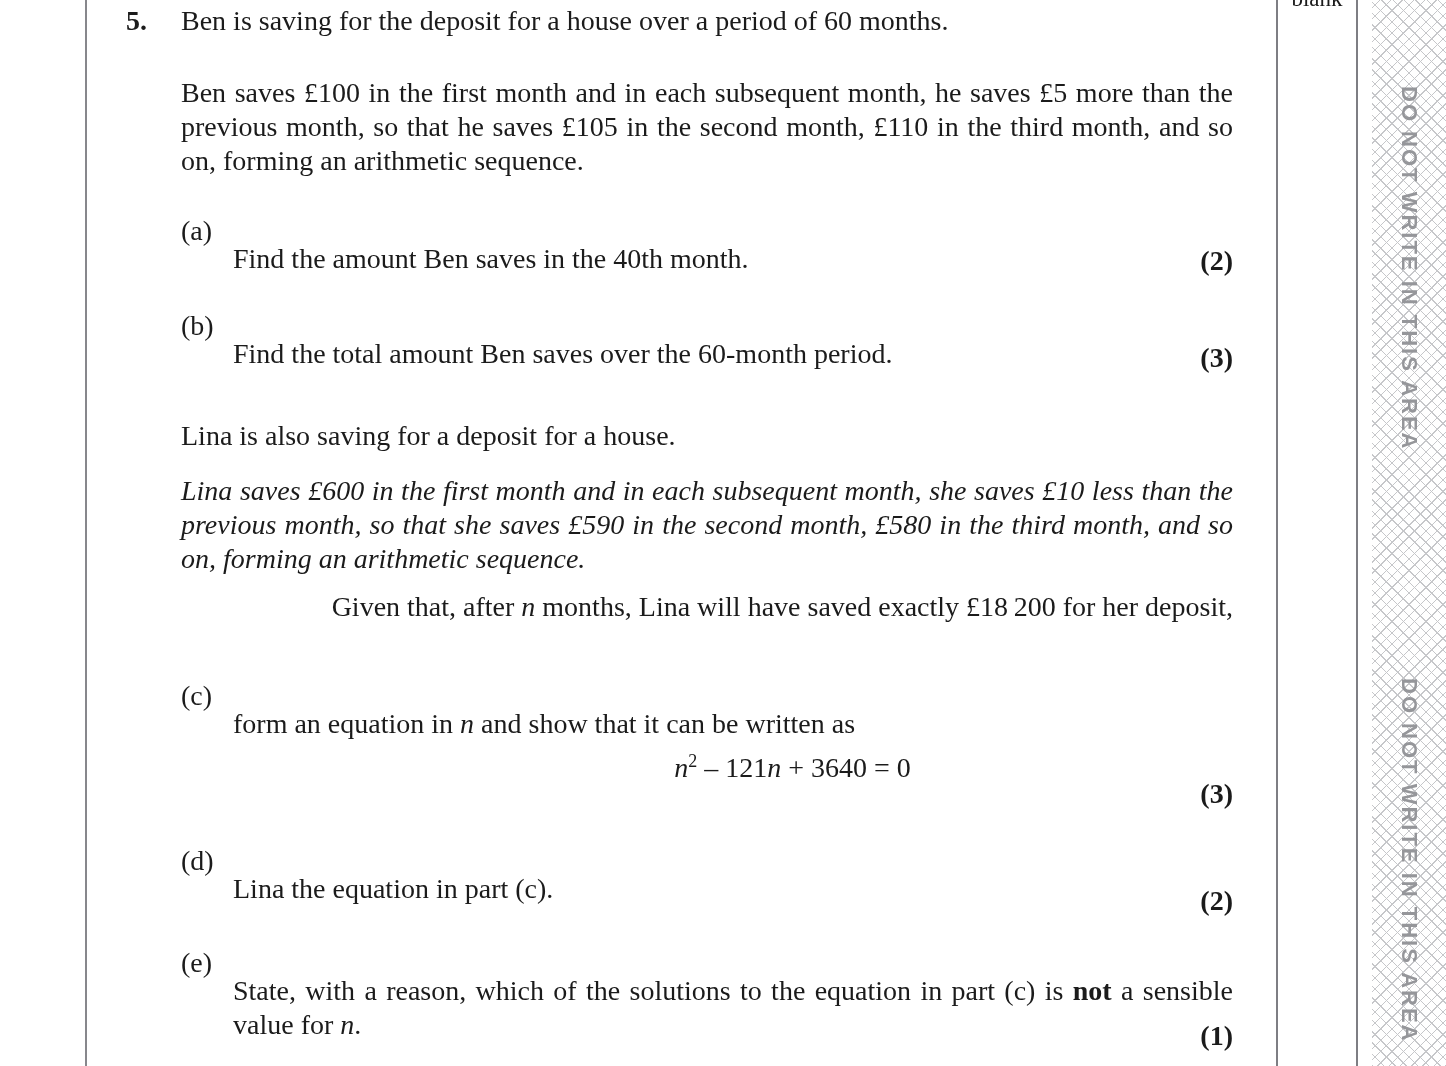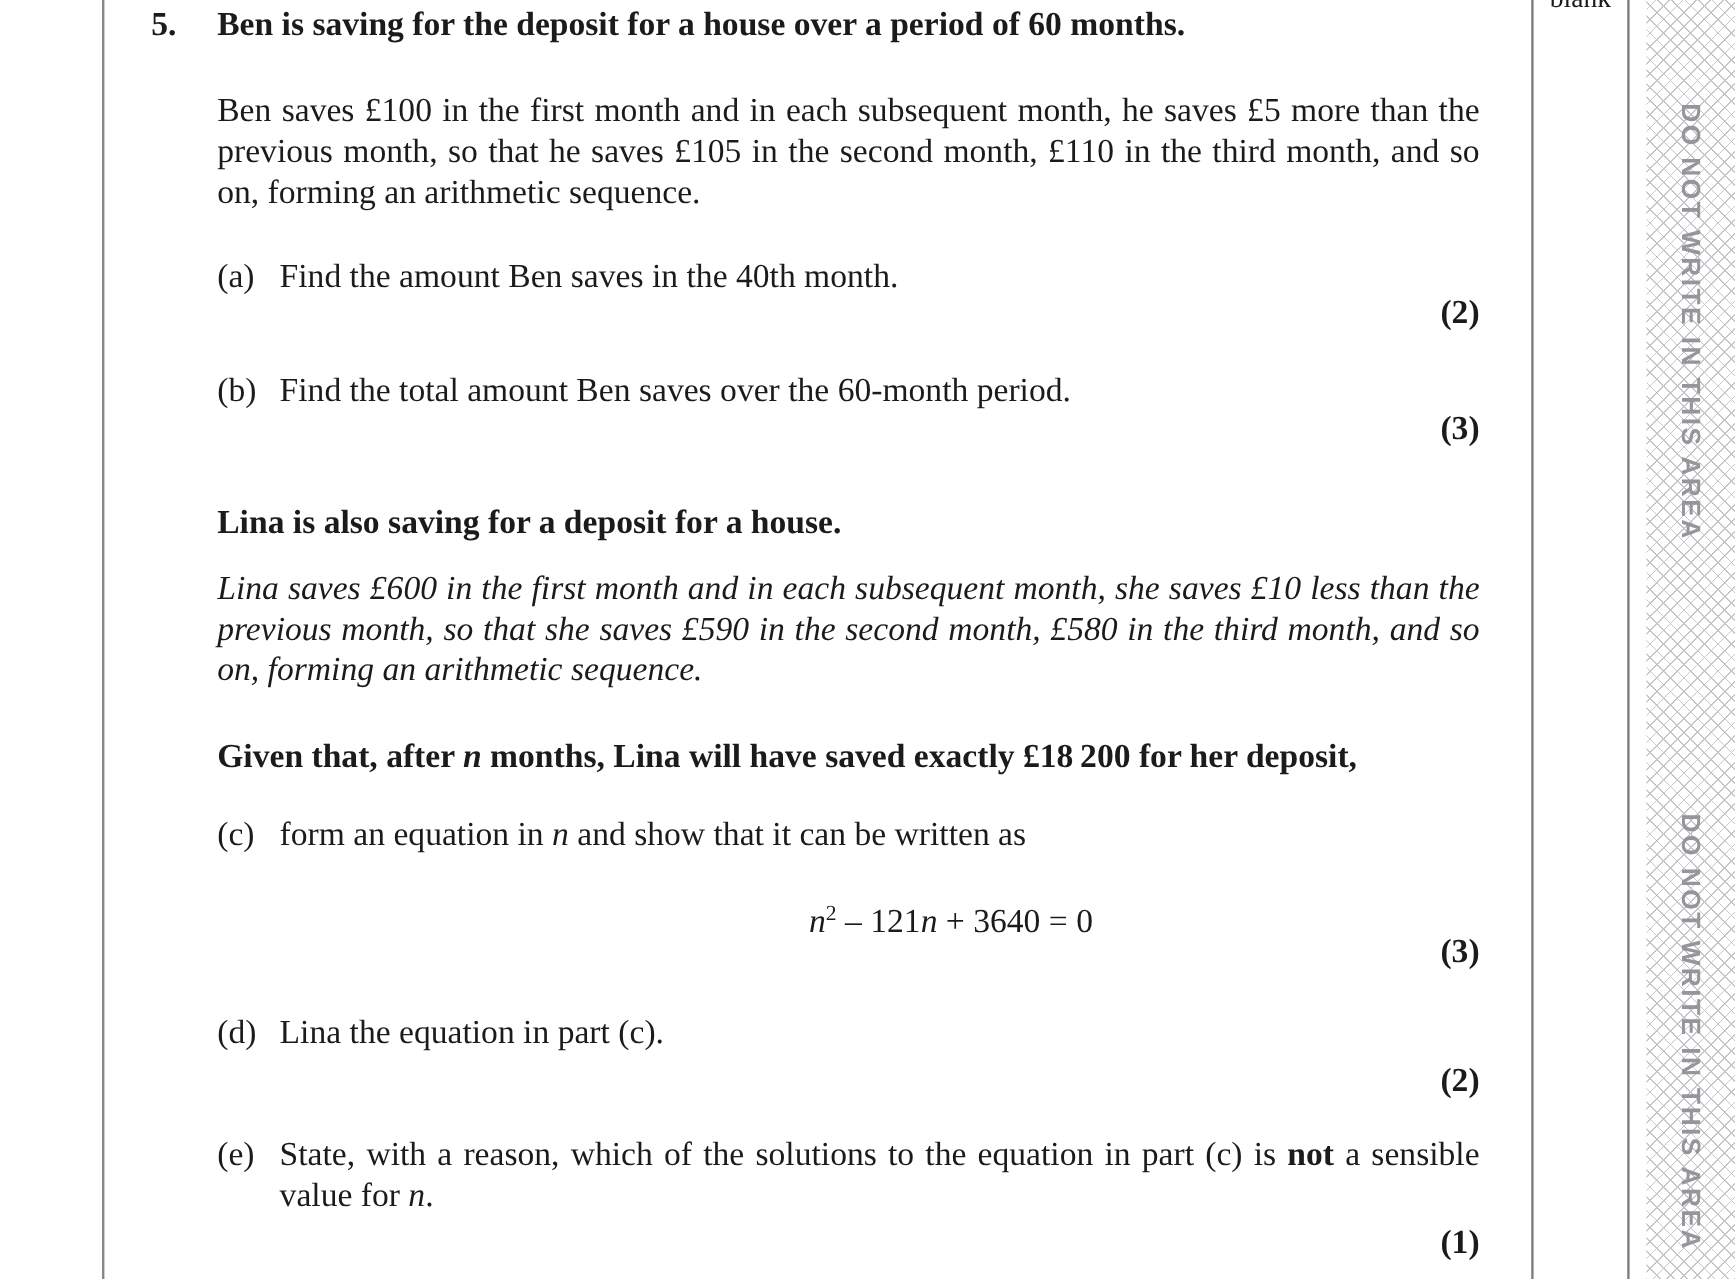--- a/index.html
+++ b/index.html
@@ -18,25 +18,25 @@
     background: #87878c;
   }
 
   
   .txt { font-size: 28px; line-height: 34px; }
   .abs { position: absolute; }
 
   .qnum { font-weight: bold; }
 
   .para { left: 181px; width: 1052px; text-align: justify; }
-  .line { left: 181px; width: 1052px; font-weight: bold; }
+  .line { left: 181px; width: 1052px; }
 
   .part { left: 181px; width: 1052px; display: flex; }
   .part-label { width: 52px; flex: none; }
-  .part-text { flex: 1; text-align: justify; }
+  .part-text { flex: 1; text-align: justify; margin-top: 28px; }
 
   .marks { right: 213px; font-weight: bold; }
 
   .var { font-style: italic; }
   .bold { font-weight: bold; }
 
   .equation { left: 85px; width: 1415px; text-align: center; }
   .equation sup { font-size: 18px; vertical-align: 10px; }
 
   
@@ -95,21 +95,21 @@
   <div class="abs txt part" style="top:309px;">
     <span class="part-label">(b)</span>
     <span class="part-text">Find the total amount Ben saves over the 60-month period.</span>
   </div>
   <div class="abs txt marks" style="top:341px;">(3)</div>
 
   <div class="abs txt line" style="top:419px;">Lina is also saving for a deposit for a house.</div>
 
   <p class="abs txt para" style="top:474px;font-style:italic;">Lina saves £600 in the first month and in each subsequent month, she saves £10 less than the previous month, so that she saves £590 in the second month, £580 in the third month, and so on, forming an arithmetic sequence.</p>
 
-  <div class="abs txt line" style="top:614px;"><span>Given that, after </span><span class="var">n</span><span> months, Lina will have saved exactly £18 200 for her deposit,</span></div>
+  <div class="abs txt line" style="top:590px;text-align:right;"><span>Given that, after </span><span class="var">n</span><span> months, Lina will have saved exactly £18 200 for her deposit,</span></div>
 
   <div class="abs txt part" style="top:679px;">
     <span class="part-label">(c)</span>
     <span class="part-text"><span>form an equation in </span><span class="var">n</span><span> and show that it can be written as</span></span>
   </div>
 
   <div class="abs txt equation" style="top:744px;"><span class="var">n</span><sup>2</sup><span> – 121</span><span class="var">n</span><span> + 3640 = 0</span></div>
   <div class="abs txt marks" style="top:777px;">(3)</div>
 
   <div class="abs txt part" style="top:844px;">

